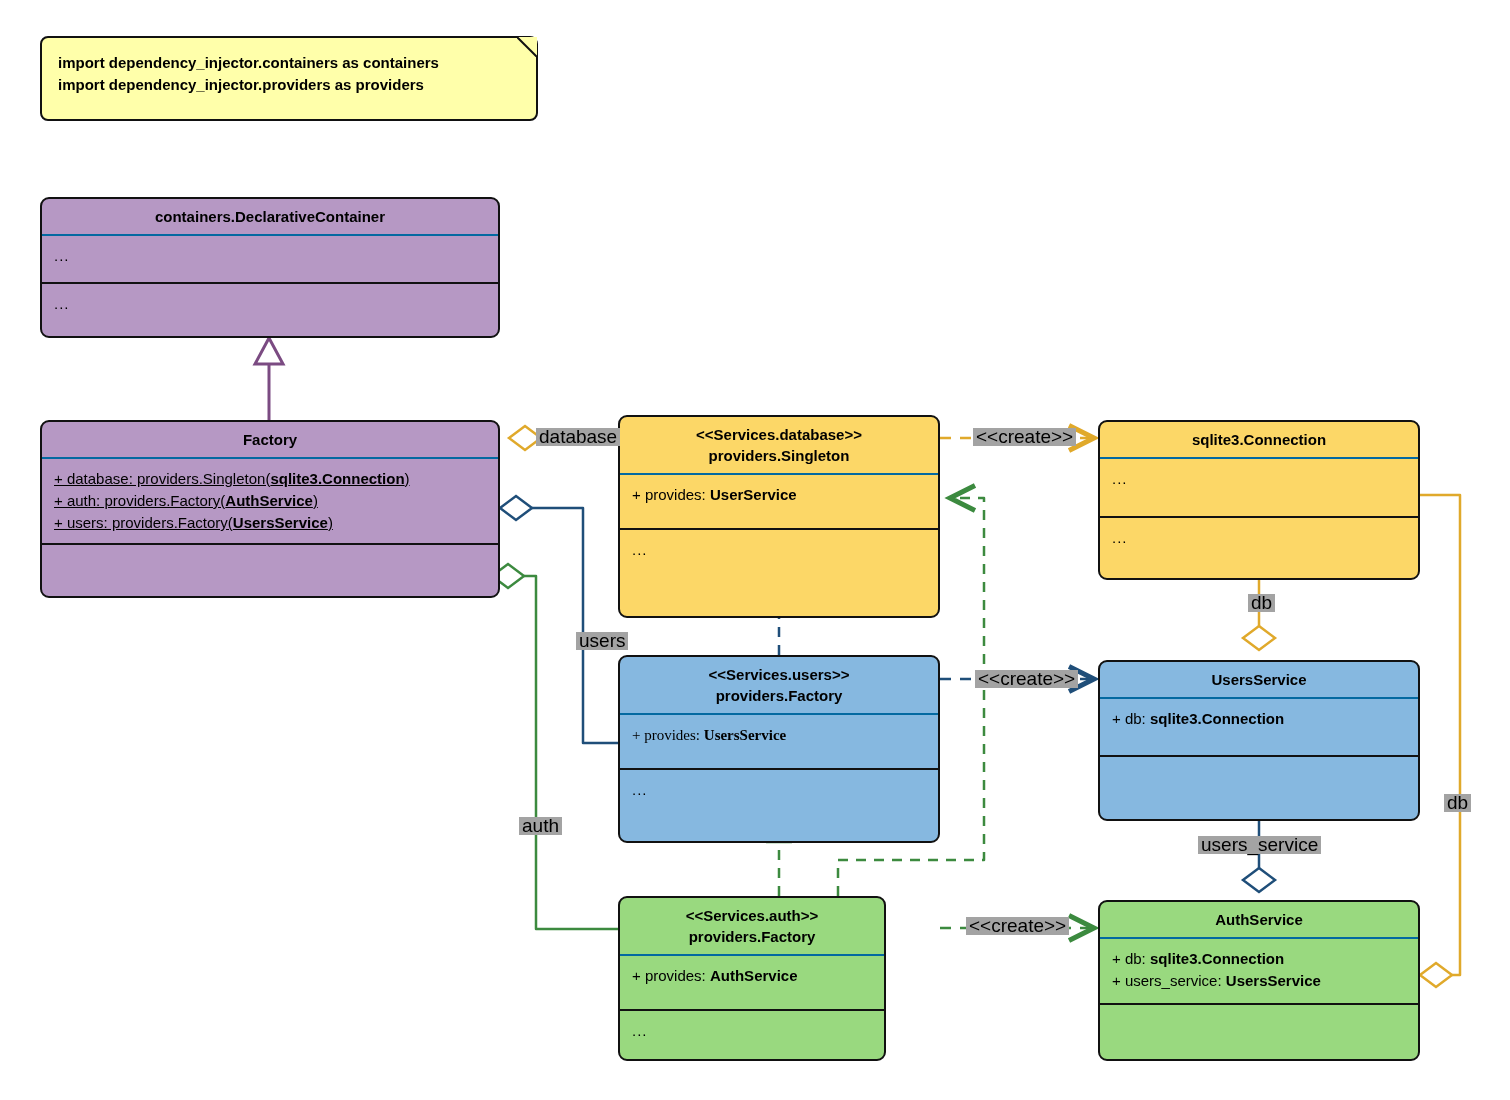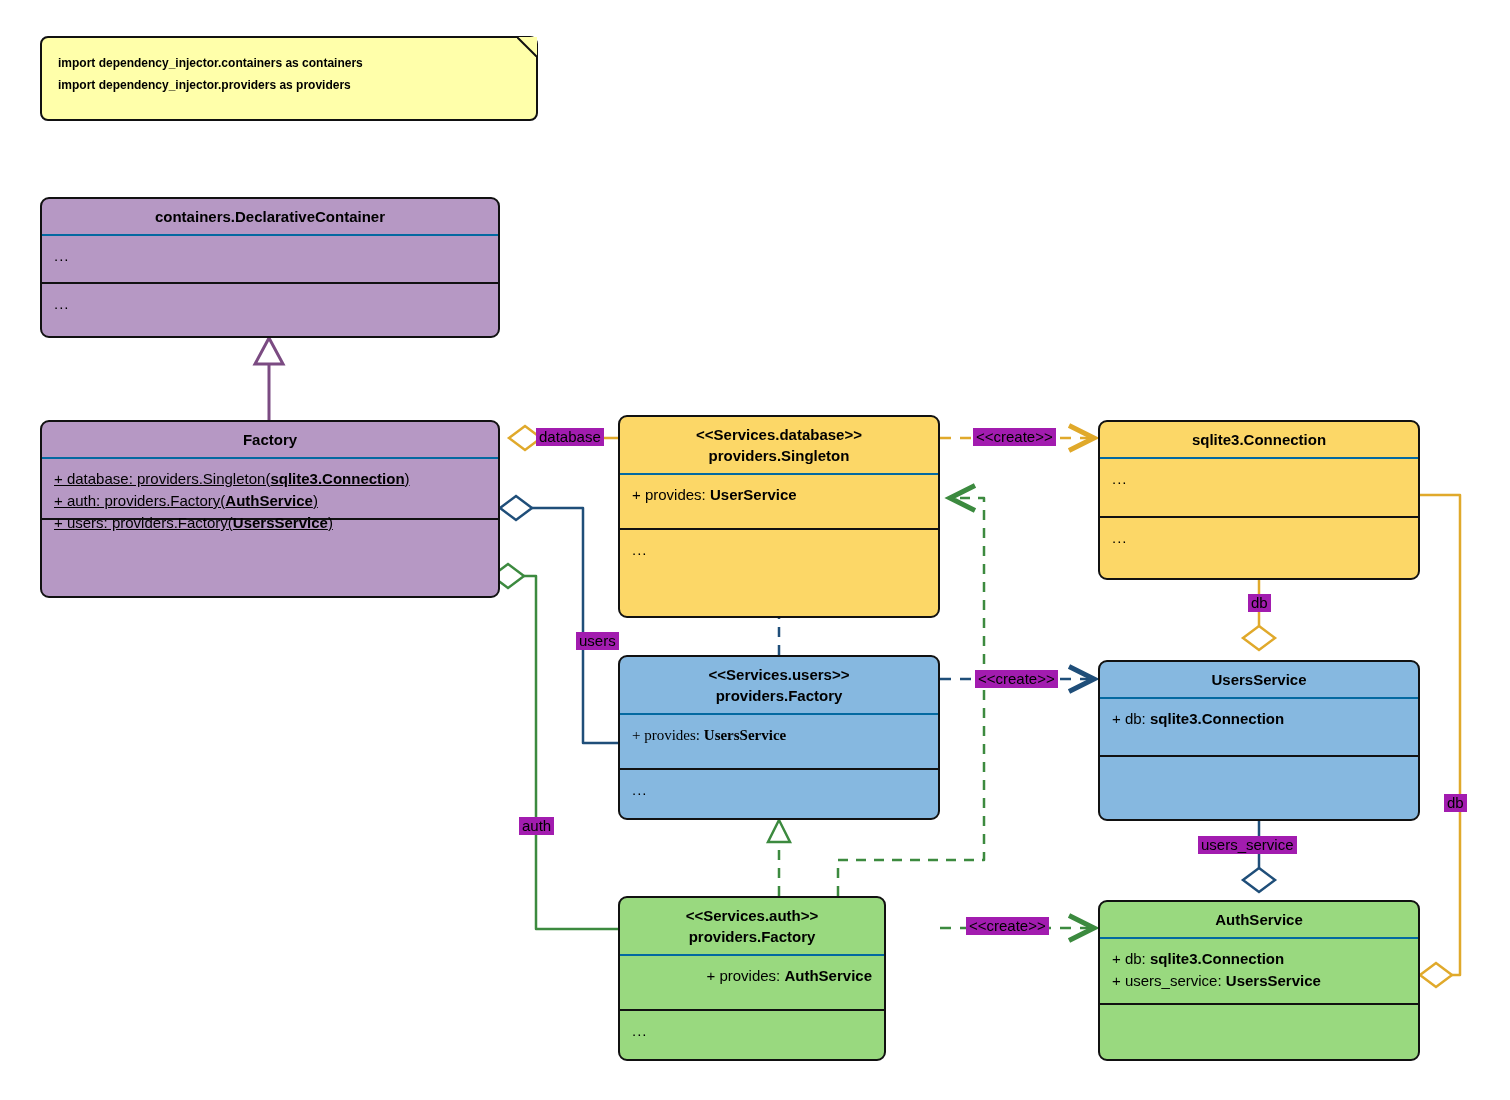--- a/index.html
+++ b/index.html
@@ -33,21 +33,21 @@
     top: 36px;
     width: 498px;
     height: 85px;
     box-sizing: border-box;
     background: #ffffaa;
     border: 2px solid #111111;
     border-radius: 8px;
     padding: 14px 16px 0 16px;
   }
   .note-line {
-    font-size: 12px;
+    font-size: 15px;
     font-weight: bold;
     color: #000;
     line-height: 22px;
     white-space: nowrap;
   }
   .note-fold {
     position: absolute;
     right: -1px;
     top: -1px;
     width: 20px;
@@ -92,23 +92,23 @@
   
   .purple { background: #b698c4; }
   .yellow { background: #fcd767; }
   .blue   { background: #86b8e0; }
   .green  { background: #99d островной; }
   .green  { background: #99d97f; }
 
   
   .elabel {
     position: absolute;
-    font-size: 15px;
-    color: #000;
-    background: #a21caf;
+    font-size: 19px;
+    color: #000;
+    background: #a3a3a3;
     padding: 0 3px;
     white-space: nowrap;
     line-height: 18px;
   }
 </style>
 </head>
 <body>
 
 <div id="canvas">
 
@@ -201,21 +201,21 @@
     <div class="comp" style="height:46px;">
       <div class="attr dots">...</div>
     </div>
     <div class="comp div" style="height:50px;">
       <div class="attr dots">...</div>
     </div>
   </div>
 
   <div class="cls purple" style="left:40px; top:420px; width:460px; height:178px;">
     <div class="hdr">Factory</div>
-    <div class="comp" style="height:59px;">
+    <div class="comp" style="height:84px;">
       <div class="attr st"><span>+ database: providers.Singleton(</span><b>sqlite3.Connection</b><span>)</span></div>
       <div class="attr st"><span>+ auth: providers.Factory(</span><b>AuthService</b><span>)</span></div>
       <div class="attr st"><span>+ users: providers.Factory(</span><b>UsersService</b><span>)</span></div>
     </div>
     <div class="comp div" style="height:40px;"></div>
   </div>
 
   <div class="cls yellow" style="left:618px; top:415px; width:322px; height:203px;">
     <div class="hdr">
       <div>&lt;&lt;Services.database&gt;&gt;</div>
@@ -232,21 +232,21 @@
   <div class="cls yellow" style="left:1098px; top:420px; width:322px; height:160px;">
     <div class="hdr">sqlite3.Connection</div>
     <div class="comp" style="height:57px;">
       <div class="attr dots">...</div>
     </div>
     <div class="comp div" style="height:60px;">
       <div class="attr dots">...</div>
     </div>
   </div>
 
-  <div class="cls blue" style="left:618px; top:655px; width:322px; height:165px;">
+  <div class="cls blue" style="left:618px; top:655px; width:322px; height:188px;">
     <div class="hdr">
       <div>&lt;&lt;Services.users&gt;&gt;</div>
       <div>providers.Factory</div>
     </div>
     <div class="comp" style="height:53px;font-family:Liberation Serif, serif;">
       <div class="attr"><span>+ provides: </span><b>UsersService</b></div>
     </div>
     <div class="comp div" style="height:50px;">
       <div class="attr dots">...</div>
     </div>
@@ -258,21 +258,21 @@
       <div class="attr"><span>+ db: </span><b>sqlite3.Connection</b></div>
     </div>
     <div class="comp div" style="height:60px;"></div>
   </div>
 
   <div class="cls green" style="left:618px; top:896px; width:268px; height:165px;">
     <div class="hdr">
       <div>&lt;&lt;Services.auth&gt;&gt;</div>
       <div>providers.Factory</div>
     </div>
-    <div class="comp" style="height:53px;text-align:right;">
+    <div class="comp" style="height:53px;">
       <div class="attr"><span>+ provides: </span><b>AuthService</b></div>
     </div>
     <div class="comp div" style="height:50px;">
       <div class="attr dots">...</div>
     </div>
   </div>
 
   <div class="cls green" style="left:1098px; top:900px; width:322px; height:161px;">
     <div class="hdr">AuthService</div>
     <div class="comp" style="height:64px;">

